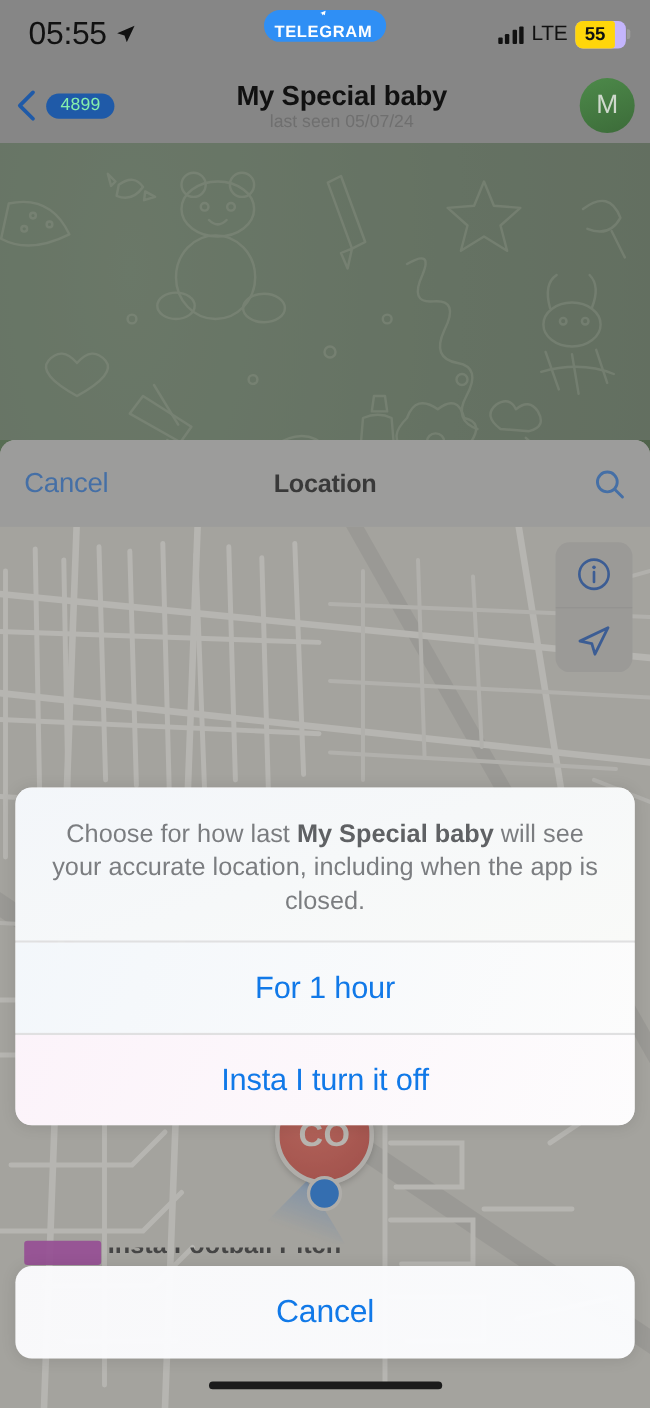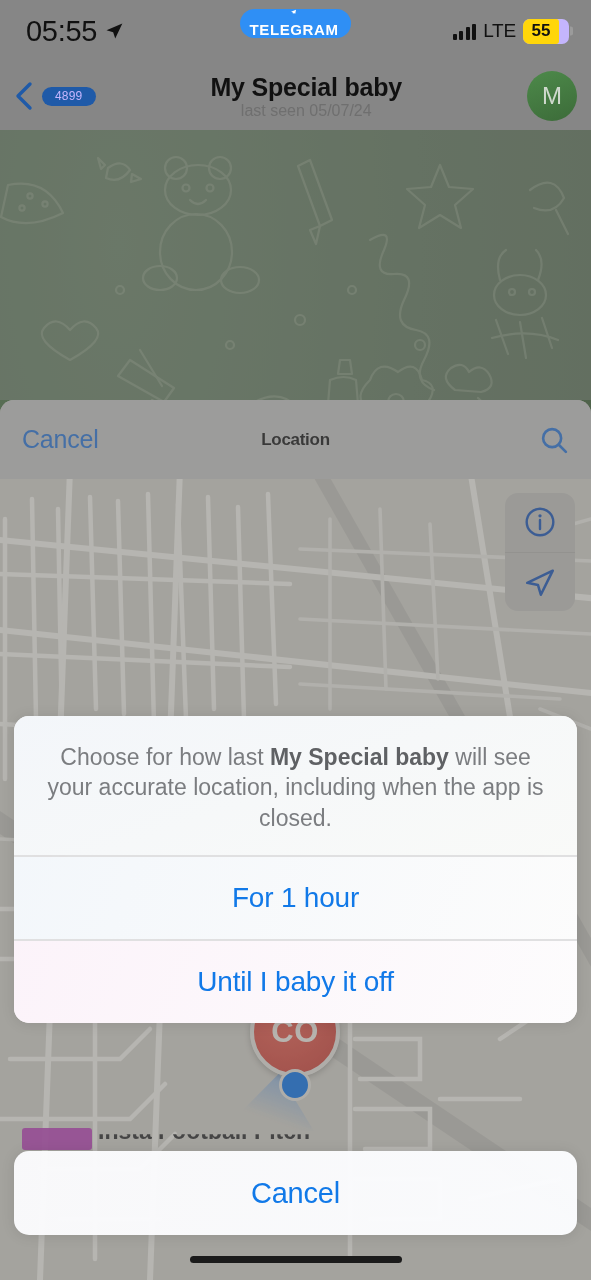--- a/index.html
+++ b/index.html
@@ -71,21 +71,21 @@
   }
 
   
   .chatnav {
     position:absolute; left:0; top:62px; width:591px; height:68px;
     display:flex; align-items:center; z-index:35;
   }
   .nav-back { display:flex; align-items:center; gap:6px; padding-left:12px; }
   .nav-chevron { width:24px; height:30px; display:block; }
   .nav-badge {
-    background:#1f5aa8; color:#c4b5fd; font-size:12px; font-weight:500;
+    background:#1f5aa8; color:#86efac; font-size:16px; font-weight:500;
     border-radius:14px; padding:2px 13px 3px; letter-spacing:.2px;
   }
   .nav-center { flex:1; text-align:center; margin-left:-10px; }
   .nav-title { font-size:25px; font-weight:700; color:#111; letter-spacing:-0.2px; line-height:1.12; }
   .nav-sub { font-size:16px; font-weight:400; color:#6f6f6f; margin-top:1px; }
   .nav-avatar {
     width:50px; height:50px; border-radius:50%; margin-right:14px;
     background:linear-gradient(160deg,#4d8a4a,#3c6b39);
     display:flex; align-items:center; justify-content:center;
     color:#cfd9cd; font-size:24px; font-weight:500;
@@ -99,21 +99,21 @@
   }
   .loc-header {
     position:relative; height:79px; width:591px;
     background:#a8a8a6;
     display:flex; align-items:center; justify-content:space-between;
     padding:0 22px 0 22px;
   }
   .loc-cancel { font-size:25px; color:#2b68b6; font-weight:400; letter-spacing:-0.2px; }
   .loc-title {
     position:absolute; left:50%; transform:translateX(-50%);
-    font-size:17px; font-weight:700; color:#1a1a1a; letter-spacing:-0.3px;
+    font-size:23px; font-weight:700; color:#1a1a1a; letter-spacing:-0.3px;
   }
   .loc-search-icon { width:30px; height:30px; display:block; }
 
   
   .map { position:absolute; left:0; top:79px; width:591px; height:801px; background:#b4b2ab; overflow:hidden; }
   .map svg { position:absolute; left:0; top:0; }
 
   .map-controls {
     position:absolute; right:16px; top:14px; width:70px; height:118px;
     background:#a6a5a1; border-radius:13px; overflow:hidden;
@@ -472,21 +472,21 @@
     <div class="as-message">
       <div class="as-message-text">
         <span>Choose for how last </span><b>My Special baby</b><span> will see your accurate location, including when the app is closed.</span>
       </div>
     </div>
     <div class="as-divider"></div>
     <div class="as-divider"></div>
     <div class="as-btn g2">For 1 hour</div>
     <div class="as-divider"></div>
     <div class="as-divider"></div>
-    <div class="as-btn g4">Until I baby it off</div>
+    <div class="as-btn g4">Insta I turn it off</div>
   </div>
 
   <div class="cancel-sheet">
     <span class="cancel-sheet-label">Cancel</span>
   </div>
 
   <div class="home-indicator"></div>
 
 </div>
 

